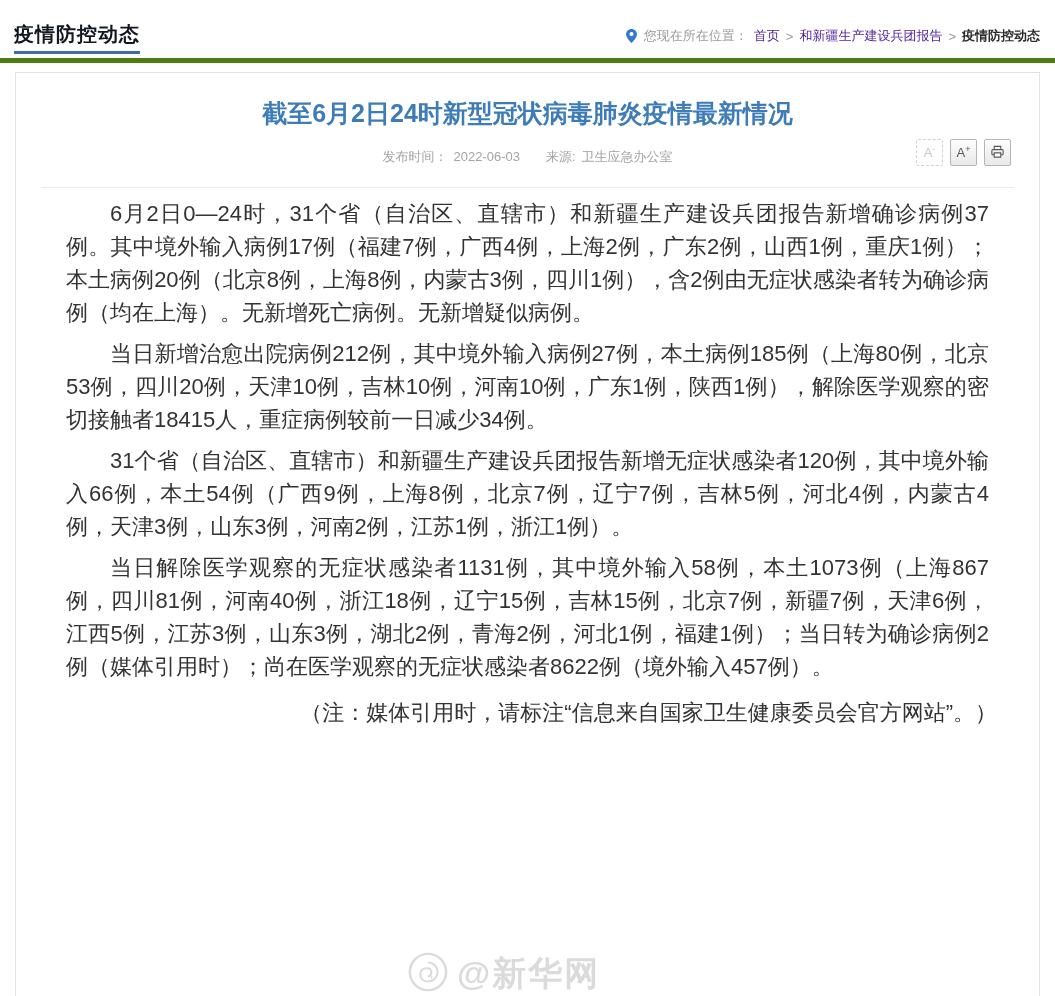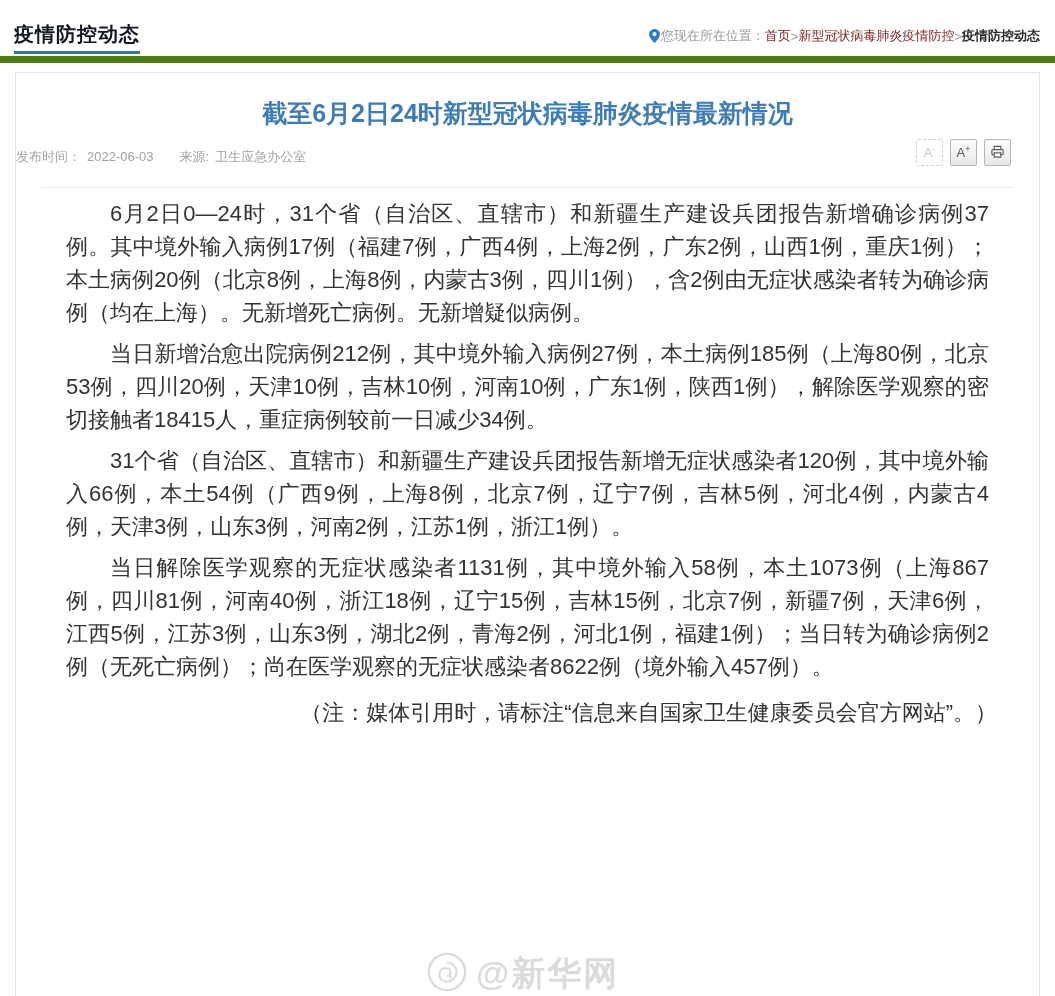--- a/index.html
+++ b/index.html
@@ -1,75 +1,75 @@
 <!DOCTYPE html>
 <html><head>
 <meta charset="utf-8">
 <style>
   * { margin:0; padding:0; box-sizing:border-box; }
   html,body { width:1055px; height:996px; overflow:hidden; background:#ffffff;
               font-family:"Liberation Sans","DejaVu Sans",sans-serif; }
 
   
-  .top-bar { position:relative; height:63px; border-bottom:7px solid #4d7c0f; background:#fff; }
+  .top-bar { position:relative; height:63px; border-bottom:5px solid #4d7c0f; background:#fff; }
   .section-title { position:absolute; left:14px; top:22px; font-size:20px; font-weight:700;
                    color:#131722; letter-spacing:1px; padding-bottom:5px;
                    border-bottom:3px solid #3a6ea5; line-height:24px; }
   .breadcrumb { position:absolute; right:15px; top:27px; display:flex; align-items:center;
-                font-size:13px; color:#999; white-space:nowrap; }
-  .breadcrumb .crumb { color:#7f1d1d; text-decoration:none; cursor:pointer;text-align:center; }
+                gap:6px; font-size:13px; color:#999; white-space:nowrap; }
+  .breadcrumb .crumb { color:#4c1d95; text-decoration:none; cursor:pointer;text-align:center; }
   .breadcrumb .sep { color:#9a9a9a; }
   .breadcrumb .current { color:#2b2b2b; font-weight:700; }
   .pin { width:13px; height:16px; display:inline-block; }
 
   
   .card { position:relative; margin:9px 15px 0 15px; width:1025px; height:987px;
           background:#fff; border:1px solid #e3e3e3; }
   .article-title { margin:24px 40px 0; text-align:center; font-size:25px; font-weight:700;
                    color:#3e7cb8; line-height:32px; }
   .meta-row { position:relative; margin-top:15px; height:30px; }
-  .meta-text { font-size:13px; color:#a3a3a3; line-height:26px; }
+  .meta-text { text-align:center; font-size:13px; color:#a3a3a3; line-height:26px; }
   .meta-text .gap { display:inline-block; width:26px; }
   .meta-text .sgap { display:inline-block; width:6px; }
   .toolbar { position:absolute; right:28px; top:-5px; display:flex; gap:7px; }
   .tb-btn { width:27px; height:27px; border:1px solid #b5b5b5; border-radius:2px;
             background:linear-gradient(#fdfdfd,#e8e8e8); color:#5a5a5a; font-size:13px;
             display:flex; align-items:center; justify-content:center; cursor:pointer; }
   .tb-btn sup { font-size:9px; line-height:1; margin-top:-6px; }
   .tb-btn.dashed { border:1px dashed #d2d2d2; background:#fff; color:#c9c9c9; }
   .meta-divider { margin:13px 25px 0; border:none; border-top:1px solid #ececec; }
 
   
   .article-body { margin:9px 42px 0; font-size:22px; color:#333; line-height:33px;
                   text-align:justify; }
   .article-body p { text-indent:2em; margin:8px; }
   .article-note { margin:13px 42px 0; font-size:22px; color:#333; line-height:33px;
                   text-align:right; }
 
   
-  .watermark { position:absolute; left:410px; top:878px; display:flex; align-items:center;
+  .watermark { position:absolute; left:391px; top:878px; display:flex; align-items:center;
                gap:8px; opacity:.75; pointer-events:none; }
   .watermark-text { font-size:34px; font-weight:700; color:#cfcfcf; letter-spacing:2px; }
 </style>
 </head>
 <body>
 
 <div class="top-bar">
   <h2 class="section-title">疫情防控动态</h2>
   <div class="breadcrumb">
     <span class="pin">
       <svg width="13" height="16" viewBox="0 0 24 28">
         <path d="M12 1C6.5 1 2 5.4 2 10.8 2 18 12 27 12 27s10-9 10-16.2C22 5.4 17.5 1 12 1z" fill="#2e7ad0"></path>
         <circle cx="12" cy="10.5" r="3.8" fill="#ffffff"></circle>
       </svg>
     </span>
     <span>您现在所在位置：</span>
     <a class="crumb">首页</a>
     <span class="sep">&gt;</span>
-    <a class="crumb">新型冠状病毒肺炎疫情防控</a>
+    <a class="crumb">和新疆生产建设兵团报告</a>
     <span class="sep">&gt;</span>
     <span class="current">疫情防控动态</span>
   </div>
 </div>
 
 <main class="card">
   <h1 class="article-title">截至6月2日24时新型冠状病毒肺炎疫情最新情况</h1>
 
   <div class="meta-row">
     <div class="meta-text">
@@ -95,21 +95,21 @@
       </button>
     </div>
   </div>
 
   <hr class="meta-divider">
 
   <div class="article-body">
       <p>6月2日0—24时，31个省（自治区、直辖市）和新疆生产建设兵团报告新增确诊病例37例。其中境外输入病例17例（福建7例，广西4例，上海2例，广东2例，山西1例，重庆1例）；本土病例20例（北京8例，上海8例，内蒙古3例，四川1例），含2例由无症状感染者转为确诊病例（均在上海）。无新增死亡病例。无新增疑似病例。</p>
       <p>当日新增治愈出院病例212例，其中境外输入病例27例，本土病例185例（上海80例，北京53例，四川20例，天津10例，吉林10例，河南10例，广东1例，陕西1例），解除医学观察的密切接触者18415人，重症病例较前一日减少34例。</p>
       <p>31个省（自治区、直辖市）和新疆生产建设兵团报告新增无症状感染者120例，其中境外输入66例，本土54例（广西9例，上海8例，北京7例，辽宁7例，吉林5例，河北4例，内蒙古4例，天津3例，山东3例，河南2例，江苏1例，浙江1例）。</p>
-      <p>当日解除医学观察的无症状感染者1131例，其中境外输入58例，本土1073例（上海867例，四川81例，河南40例，浙江18例，辽宁15例，吉林15例，北京7例，新疆7例，天津6例，江西5例，江苏3例，山东3例，湖北2例，青海2例，河北1例，福建1例）；当日转为确诊病例2例（无死亡病例）；尚在医学观察的无症状感染者8622例（境外输入457例）。</p>
+      <p>当日解除医学观察的无症状感染者1131例，其中境外输入58例，本土1073例（上海867例，四川81例，河南40例，浙江18例，辽宁15例，吉林15例，北京7例，新疆7例，天津6例，江西5例，江苏3例，山东3例，湖北2例，青海2例，河北1例，福建1例）；当日转为确诊病例2例（媒体引用时）；尚在医学观察的无症状感染者8622例（境外输入457例）。</p>
     </div>
 
   <p class="article-note">（注：媒体引用时，请标注“信息来自国家卫生健康委员会官方网站”。）</p>
 
   <div class="watermark">
     <span>
       <svg width="42" height="42" viewBox="0 0 44 44">
         <circle cx="22" cy="22" r="19" fill="none" stroke="#cfcfcf" stroke-width="2.5"></circle>
         <path d="M22 12c5.5 0 10 4.5 10 10s-4.5 10-10 10-8-3.5-8-7.5 3-6.5 6.5-6.5 5 2.2 5 4.5-1.6 3.8-3.5 3.8" fill="none" stroke="#cfcfcf" stroke-width="2.2"></path>
         <path d="M24 25l3 2-1 3z" fill="#cfcfcf"></path>

